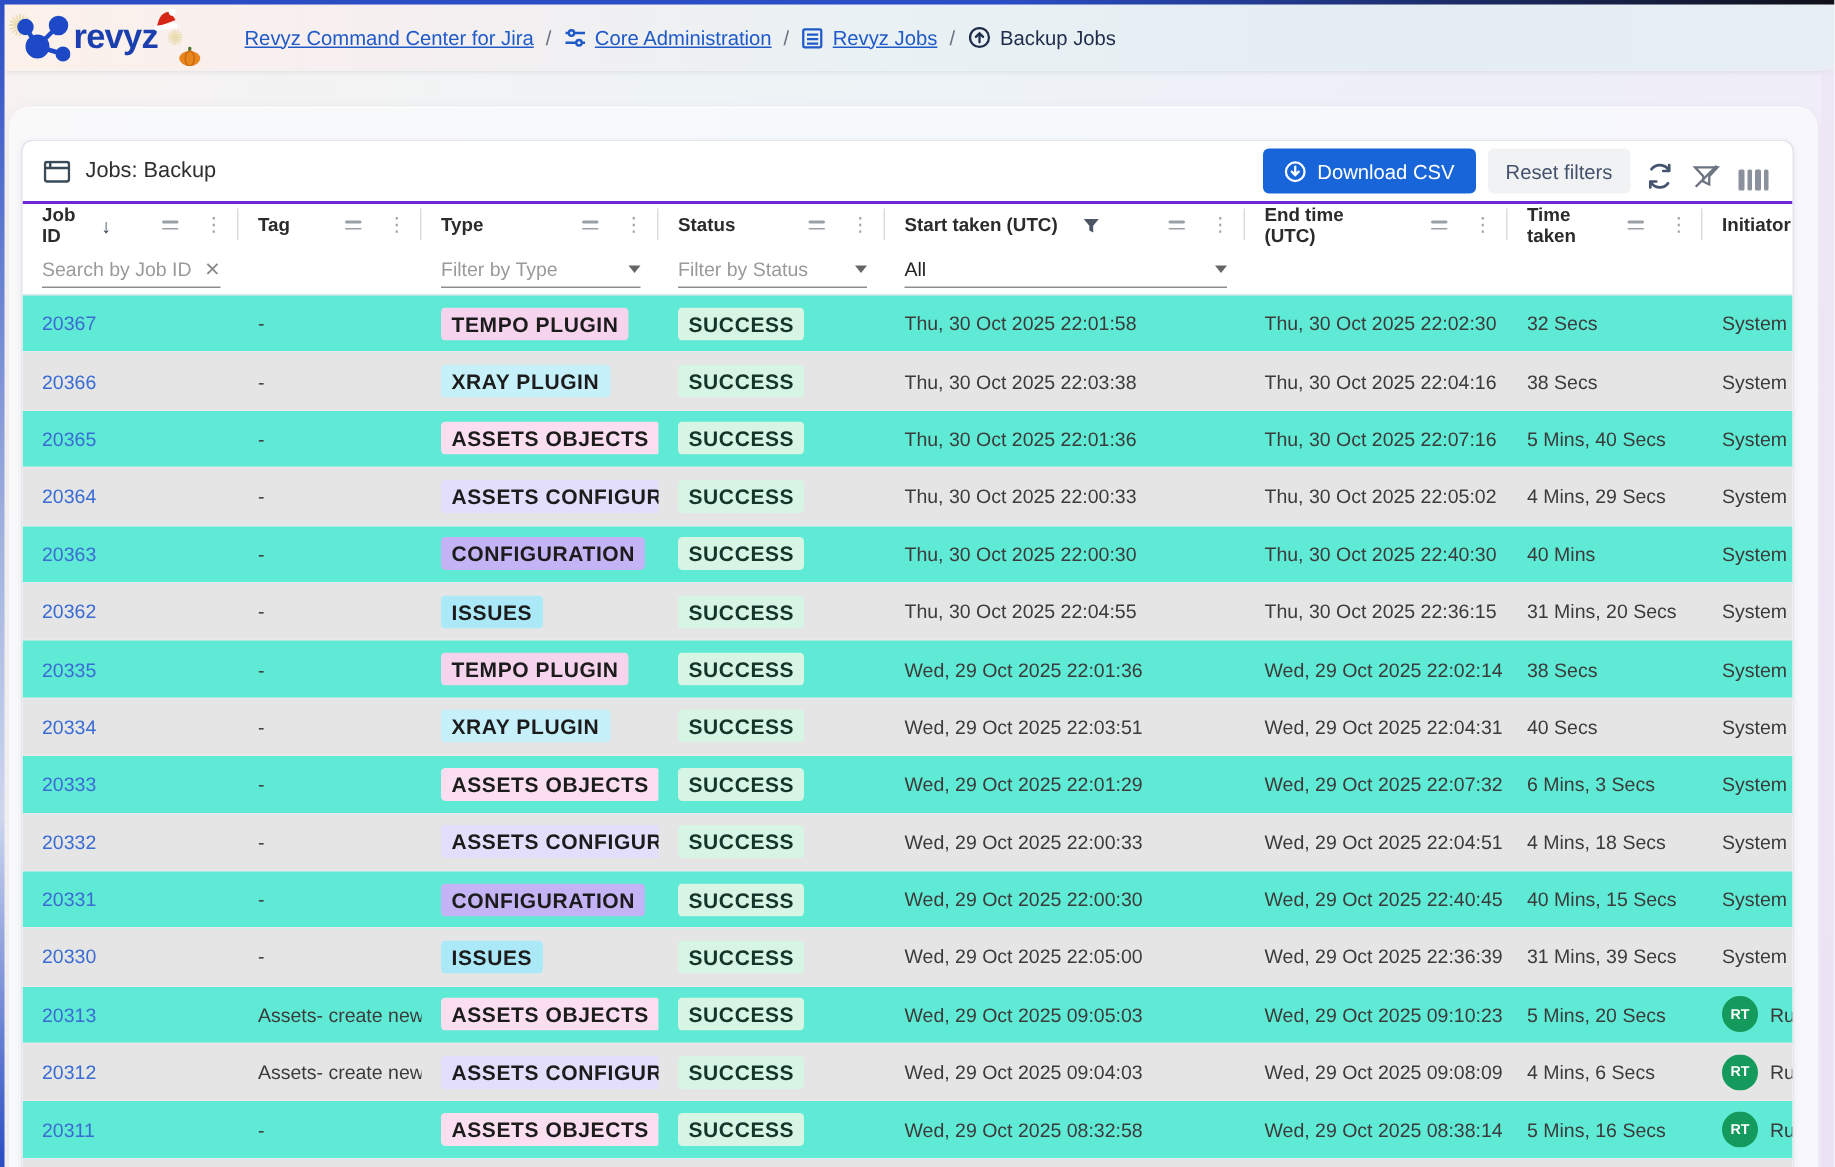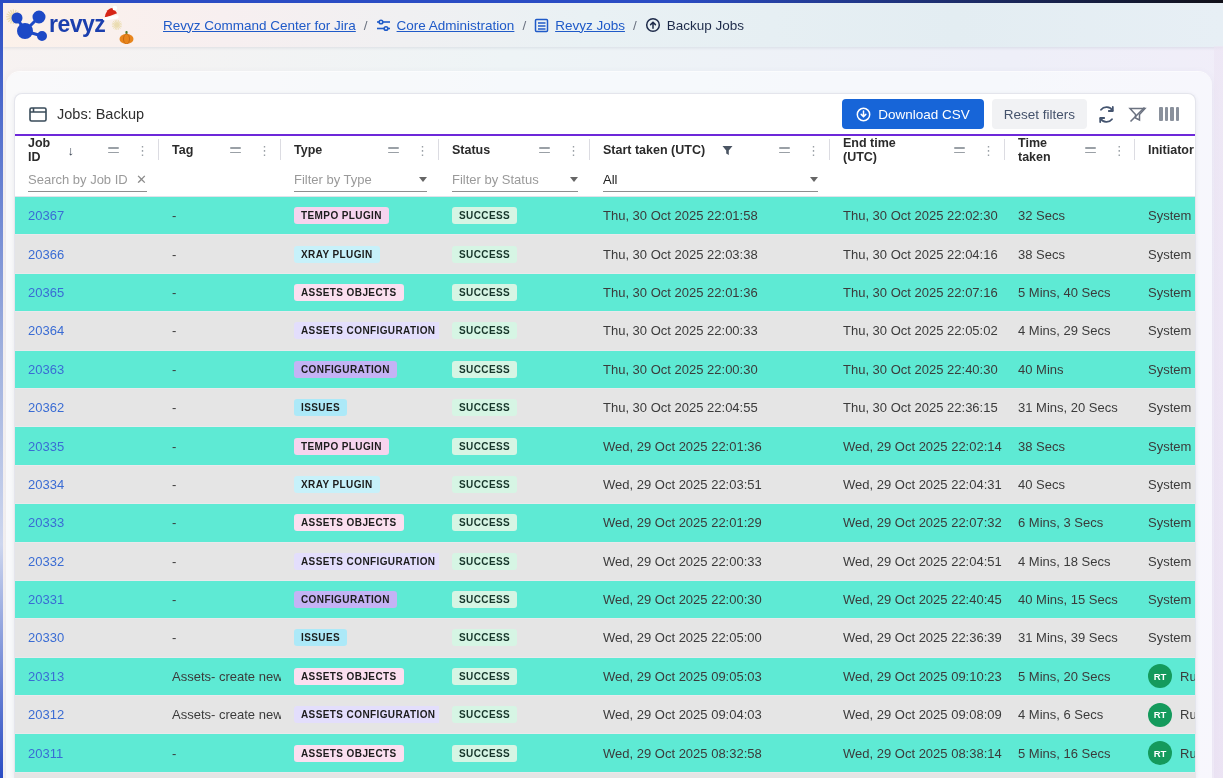--- a/index.html
+++ b/index.html
@@ -44,21 +44,21 @@
     box-shadow:0 -1px 0 rgba(255,255,255,.8), 0 2px 10px rgba(80,90,140,.07); }
   .card { position:absolute; left:14px; top:93px; width:1182px; bottom:0;
     background:#fff; border:1px solid #e4e5ec; border-bottom:none;
     border-radius:8px 8px 0 0; box-shadow:0 1px 4px rgba(40,50,90,.08);
     overflow:hidden; z-index:5; }
 
   
   .toolbar { height:42px; display:flex; align-items:center; padding:0 14px;
     border-bottom:2px solid #6d28d9; }
   .toolbar-title { display:flex; align-items:center; gap:10px; font-size:14.5px; color:#2f2f2f; }
-  .toolbar-right { margin-left:auto; display:flex; align-items:center; gap:8px; }
+  .toolbar-right { margin-left:auto; display:flex; align-items:flex-end; gap:8px; }
   .btn-primary { display:flex; align-items:center; gap:7px; height:30px; padding:0 14px;
     background:#1765d8; color:#fff; border:none; border-radius:4px; font-size:13.5px;
     font-family:inherit; cursor:pointer; }
   .btn-secondary { height:30px; padding:0 12px; background:#f1f2f4; color:#44526b;
     border:none; border-radius:4px; font-size:13.5px; font-family:inherit; cursor:pointer; }
   .icon-btn { background:none; border:none; cursor:pointer; padding:2px; display:flex; align-items:center; }
   .col-bars { display:flex; gap:2px; }
   .col-bars i { width:3.5px; height:14px; background:#8a919c; border-radius:1px; }
 
   
@@ -86,21 +86,21 @@
   .dd-arrow { flex:none; width:0; height:0; border-left:4.5px solid transparent;
     border-right:4.5px solid transparent; border-top:5px solid #666; cursor:pointer; }
   .fvalue { font-size:13px; color:#222; flex:1; }
 
   
   .rows {}
   .tr { height:38.4px; align-items:center; border-bottom:1px solid #e9e9ec; background:#5eead4; }
   .tr.alt { background:#e5e5e5; }
   .td { padding:0 8px 0 13px; font-size:13px; color:#3b3b3b; white-space:nowrap; overflow:hidden; }
   .job-link { color:#3a6cd4; text-decoration:none; cursor:pointer; }
-  .badge { display:inline-block; padding:3px 7px; border-radius:3px; font-size:10px;
+  .badge { display:inline-block; padding:3px 7px; border-radius:3px; font-size:14px;
     font-weight:700; letter-spacing:.4px; color:#1c1c1c; white-space:nowrap; }
   .badge.status { color:#16352a; }
   .init-cell { display:flex; align-items:center; gap:8px; }
   .avatar { width:24px; height:24px; border-radius:50%; color:#fff; font-size:9.5px;
     font-weight:700; display:flex; align-items:center; justify-content:center; flex:none; }
   .tr.partial { border-bottom:none; }
 
   
   .scroll-strip { position:absolute; right:0; top:46px; bottom:0; width:9px;
     background:linear-gradient(180deg,#ece4f3,#e7ddf0); opacity:.6; z-index:20; }

